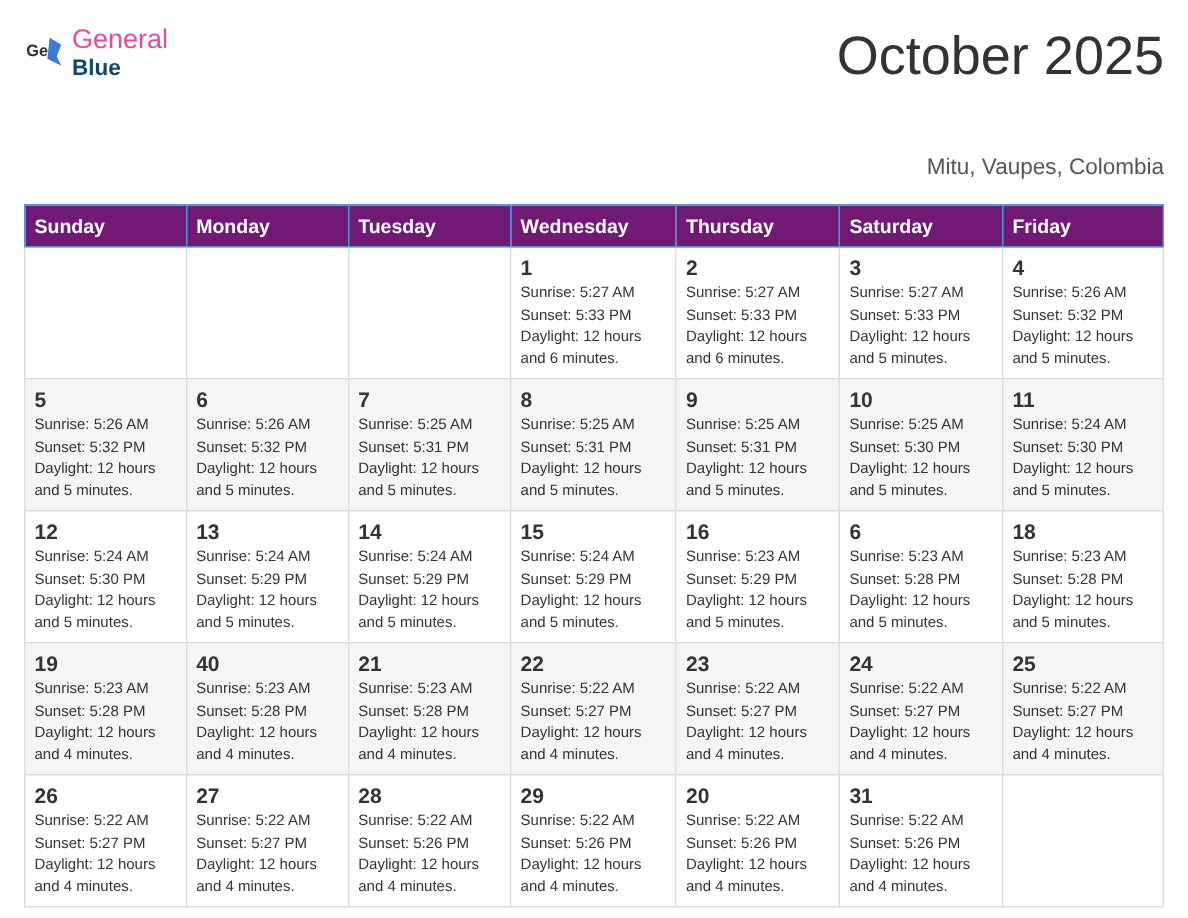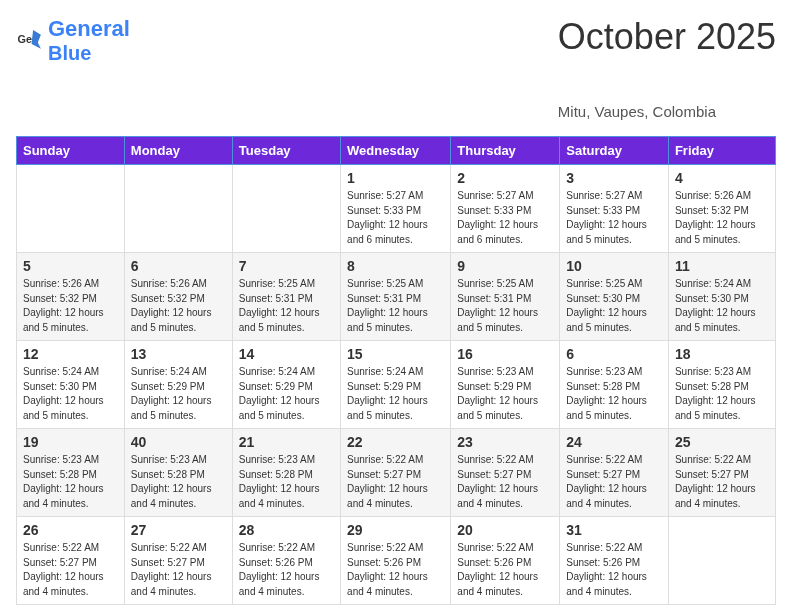--- a/index.html
+++ b/index.html
@@ -15,54 +15,54 @@
       justify-content: space-between;
       align-items: flex-start;
       margin-bottom: 16px;
     }
     .logo {
       display: flex;
       align-items: center;
       gap: 4px;
     }
     .logo-text-general {
-      font-size: 22px;
+      font-size: 18px;
+      font-weight: normal;
+      color: #ec4899;
+    }
+    .logo-text-blue {
+      font-size: 15px;
       font-weight: bold;
-      color: #3b82f6;
-    }
-    .logo-text-blue {
-      font-size: 20px;
-      font-weight: bold;
-      color: #3b82f6;
+      color: #0c4a6e;
       margin-top: 20px;
     }
     .logo-icon {
       width: 28px;
       height: 28px;
     }
     .title-block {
-      text-align: left;
+      text-align: right;
     }
     .month-title {
       font-size: 36px;
       font-weight: 300;
       color: #333;
     }
     .location-title {
       font-size: 15px;
       color: #555;
       margin-top: 45px;
     }
     table {
       width: 100%;
       border-collapse: collapse;
       border: 1px solid #ccc;
     }
     thead tr {
-      background-color: #6d28d9;
+      background-color: #701a75;
     }
     thead th {
       color: #fff;
       font-size: 13px;
       font-weight: bold;
       padding: 6px 6px;
       border: 1px solid #5090e0;
       text-align: left;
     }
     tbody tr {

